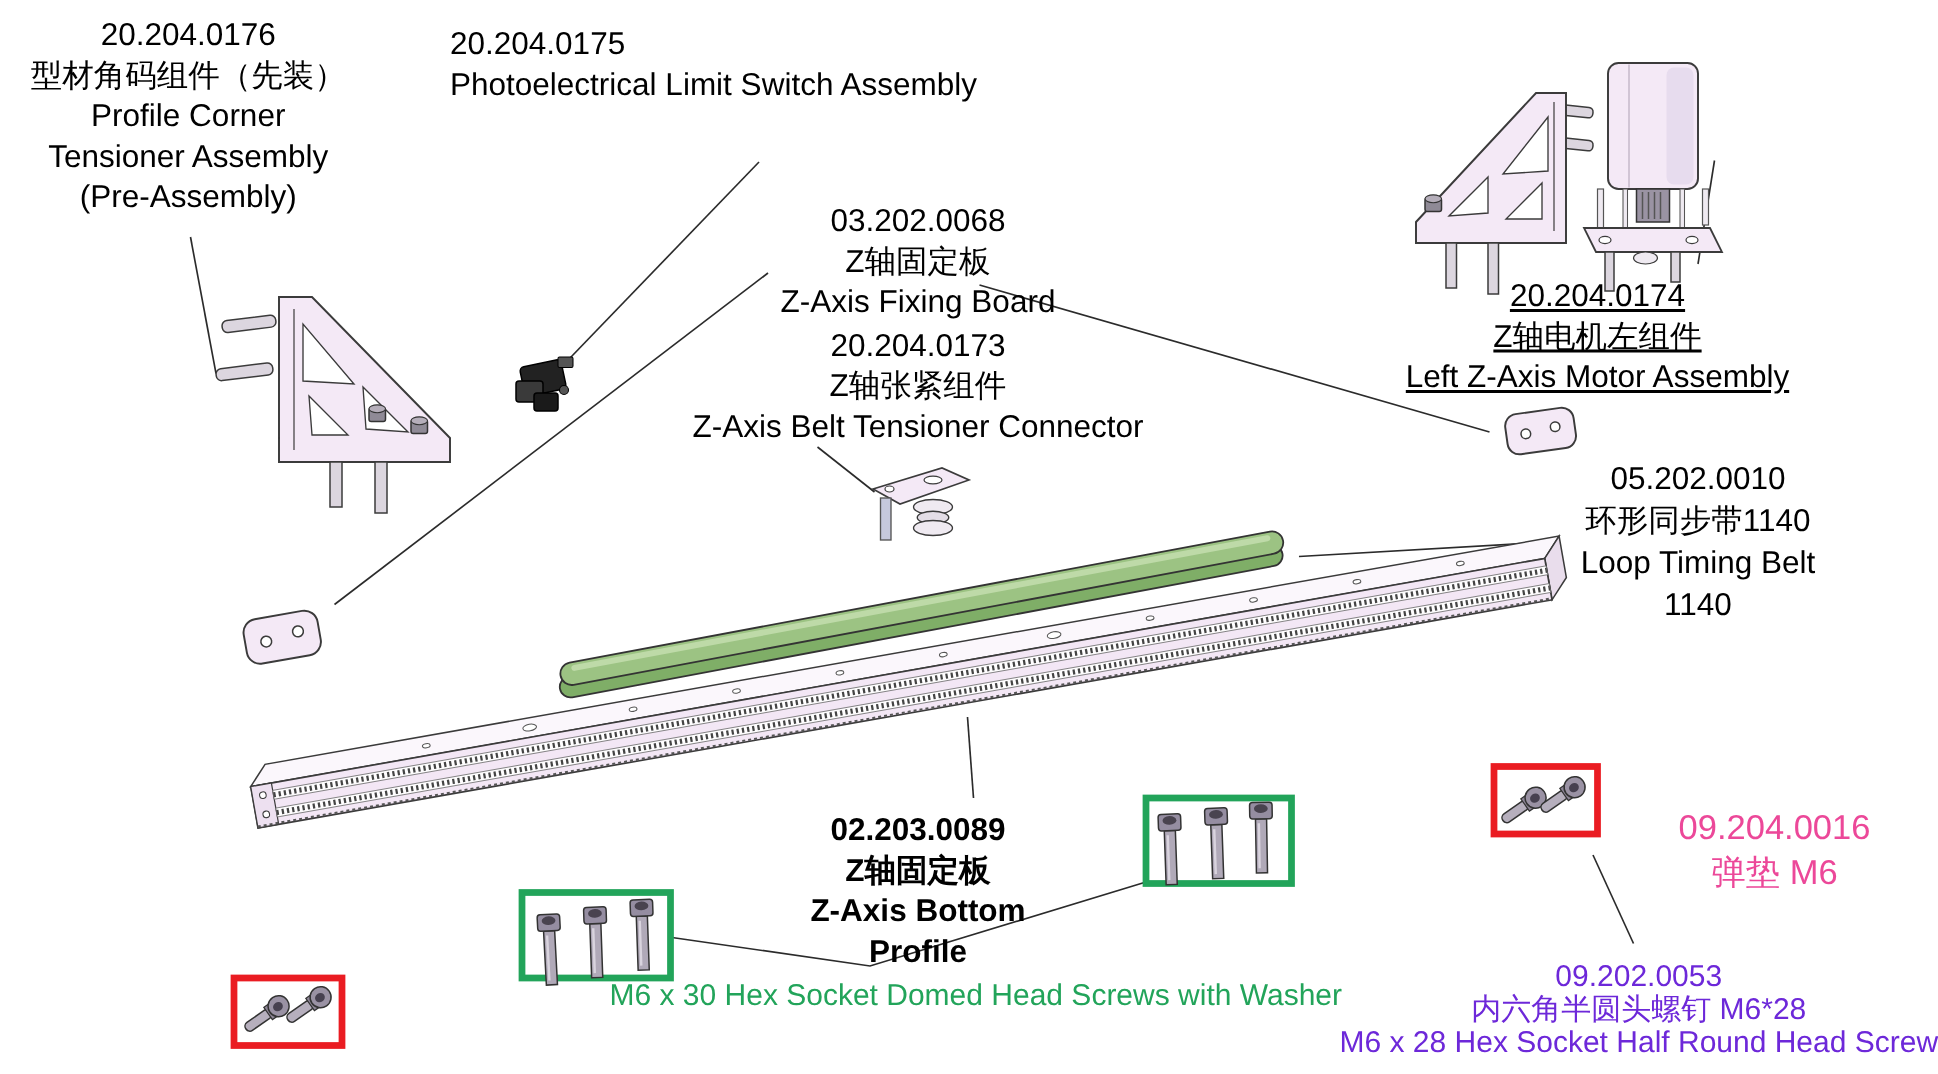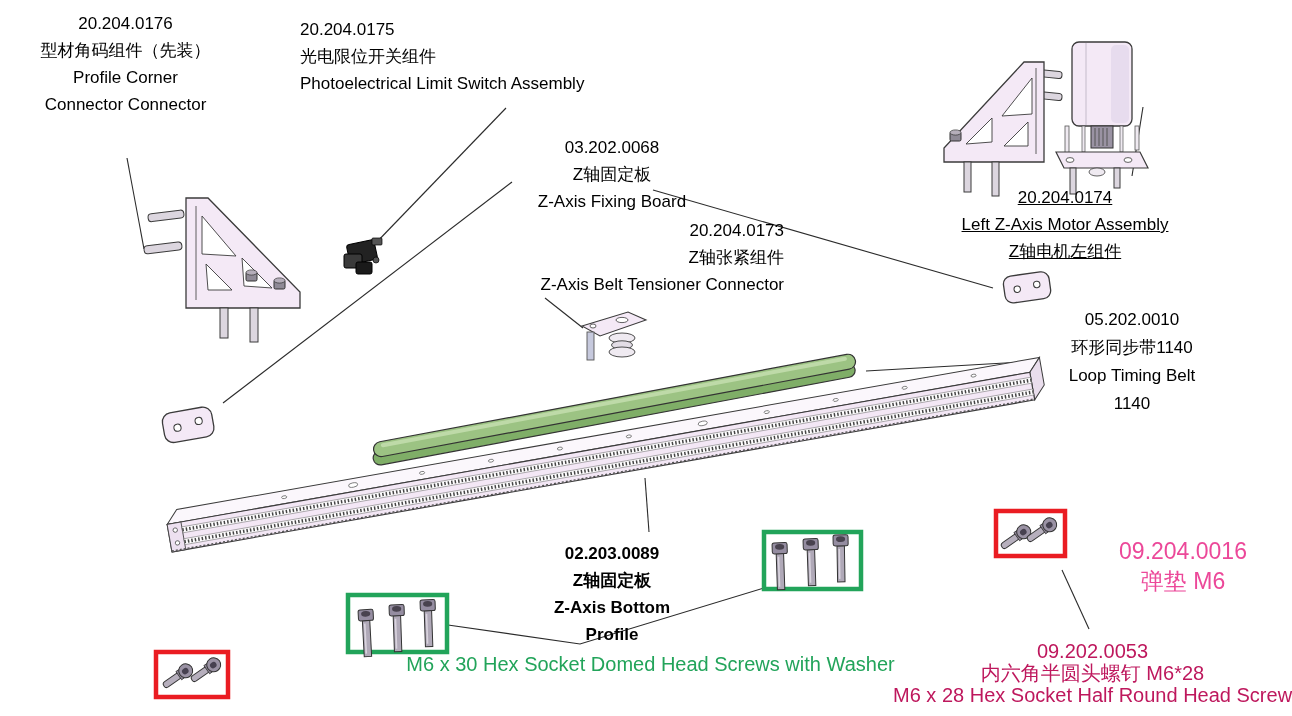--- a/index.html
+++ b/index.html
@@ -1,24 +1,24 @@
 <!DOCTYPE html>
 <html><head>
 <meta charset="utf-8">
 <style>
   html,body{margin:0;padding:0;background:#fff;}
   .stage{position:relative;width:1292px;height:716px;background:#ffffff;overflow:hidden;
          font-family:"Liberation Sans", sans-serif;color:#000;}
   svg{position:absolute;left:0;top:0;}
-  .lbl{position:absolute;text-align:center;font-size:17px;line-height:27px;white-space:nowrap;}
+  .lbl{position:absolute;text-align:center;font-size:21px;line-height:27px;white-space:nowrap;}
   .lbl.align-left{text-align:left;}
   .lbl .center{text-align:left;}
   .lbl.green{color:#22a45a;font-size:20px;line-height:23px;}
   .lbl.red-big{color:#ec4899;font-size:23px;line-height:30px;}
-  .lbl.red-small{color:#be185d;font-size:20px;line-height:22px;}
+  .lbl.red-small{color:#6d28d9;font-size:20px;line-height:22px;}
 </style>
 </head>
 <body>
 
 <div class="stage">
 
   <svg width="1292" height="716" viewBox="0 0 1292 716">
     <defs>
       <g id="capscrew">
         <rect x="3.8" y="11" width="7.4" height="36" fill="#b0a9b8" stroke="#333" stroke-width="1"></rect>
@@ -217,45 +217,45 @@
       <rect x="996" y="511" width="69" height="45" fill="none" stroke="#ea1c22" stroke-width="4.5"></rect>
       <use href="#redscrew" transform="translate(1002,547) rotate(-35)"></use>
       <use href="#redscrew" transform="translate(1028,540) rotate(-35)"></use>
     </g>
   </svg>
 
   <div class="lbl" style="left:8px;top:10px;width:235px;">
     <div>20.204.0176</div>
     <div>型材角码组件（先装）</div>
     <div>Profile Corner</div>
-    <div>Connector Connector</div>
+    <div>Tensioner Assembly</div>
+    <div>(Pre-Assembly)</div>
   </div>
 
   <div class="lbl align-left" style="left:300px;top:16px;width:410px;">
     <div class="center">20.204.0175</div>
-    <div>光电限位开关组件</div>
     <div>Photoelectrical Limit Switch Assembly</div>
   </div>
 
   <div class="lbl" style="left:462px;top:134px;width:300px;">
     <div>03.202.0068</div>
     <div>Z轴固定板</div>
     <div>Z-Axis Fixing Board</div>
   </div>
 
-  <div class="lbl" style="left:440px;top:217px;width:344px;text-align:right;">
+  <div class="lbl" style="left:440px;top:217px;width:344px;">
     <div>20.204.0173</div>
     <div>Z轴张紧组件</div>
     <div>Z-Axis Belt Tensioner Connector</div>
   </div>
 
   <div class="lbl" style="left:905px;top:184px;width:320px;text-decoration:underline;">
     <div>20.204.0174</div>
+    <div>Z轴电机左组件</div>
     <div>Left Z-Axis Motor Assembly</div>
-    <div>Z轴电机左组件</div>
   </div>
 
   <div class="lbl" style="left:1002px;top:306px;width:260px;line-height:28px;">
     <div>05.202.0010</div>
     <div>环形同步带1140</div>
     <div>Loop Timing Belt</div>
     <div>1140</div>
   </div>
 
   <div class="lbl" style="left:512px;top:540px;width:200px;font-weight:bold;">

